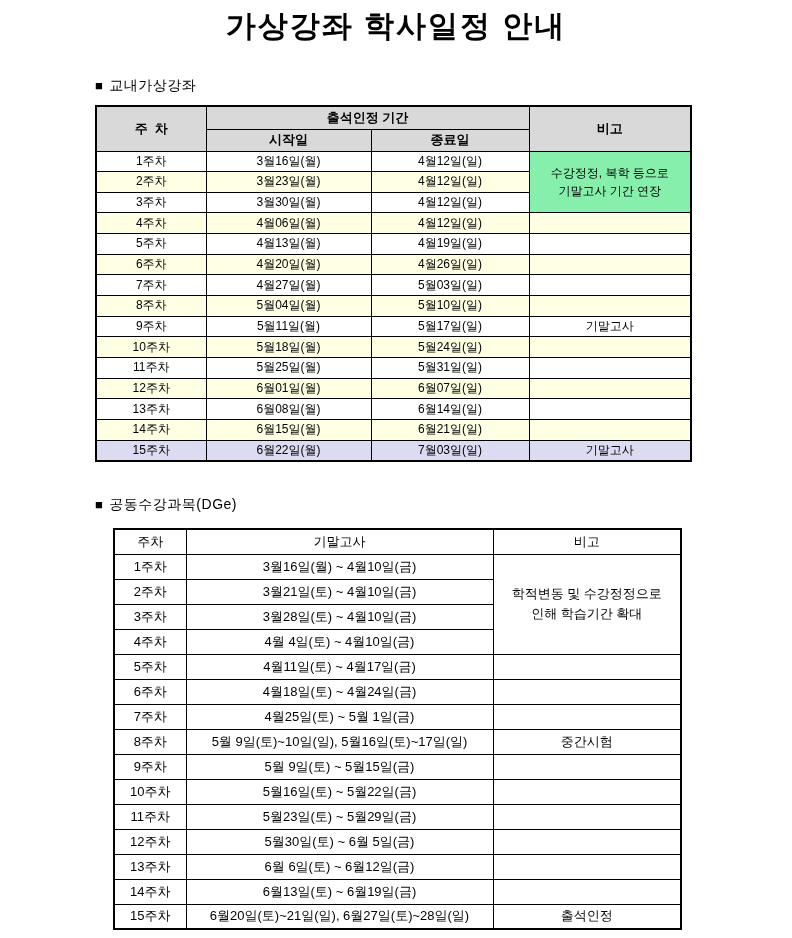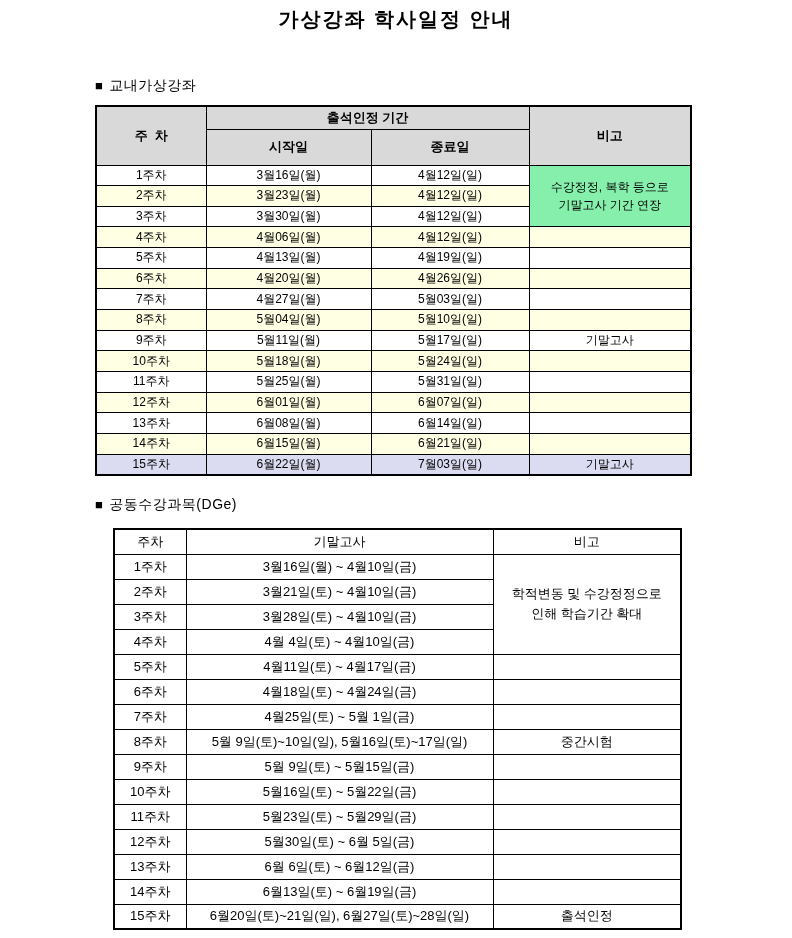--- a/index.html
+++ b/index.html
@@ -7,21 +7,21 @@
     width: 792px; height: 938px;
     position: relative;
     background: #ffffff;
     color: #000;
     font-family: "Liberation Sans", "DejaVu Sans", sans-serif;
     overflow: hidden;
   }
   .page-title {
     position: absolute; top: 6px; left: 0; width: 792px;
     text-align: center;
-    font-size: 20px; font-weight: bold; letter-spacing: 2px;
+    font-size: 30px; font-weight: bold; letter-spacing: 2px;
   }
   .section-heading {
     position: absolute; left: 95px;
     font-size: 14px; letter-spacing: 0.5px;
     display: flex; align-items: center; gap: 6px;
   }
   .section-heading .bullet { font-size: 13px; line-height: 14px; }
   .sec1 { top: 77px; }
   .sec2 { top: 496px; }
 
@@ -37,21 +37,21 @@
     left: 95px; top: 105px; width: 595px;
     border: 2px solid #000;
     font-size: 12px;
   }
   .t1 td { border: 1px solid #000; }
   .t1 thead td {
     background: var(--header_bg, #D9D9D9);
     font-weight: bold; font-size: 13px;
   }
   .t1 tr.h1 { height: 23px; }
-  .t1 tr.h2 { height: 36px; }
+  .t1 tr.h2 { height: 22px; }
   .t1 tbody tr { height: 20.67px; }
   .t1 .week-h { white-space: pre; }
   .t1 tr.yellow td { background: var(--row_yellow, #FFFFE3); }
   .t1 tr.final  td { background: var(--row_final, #DBDBF2); }
   .t1 td.note-merged { background: #86efac; font-size: 12px; line-height: 18px; }
 
   
   .t2 {
     left: 113px; top: 528px; width: 567px;
     border: 2px solid #000;

